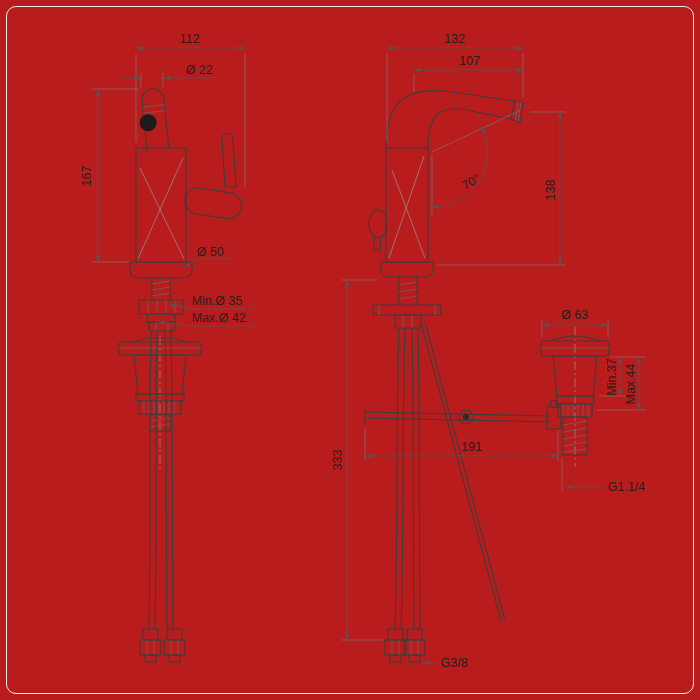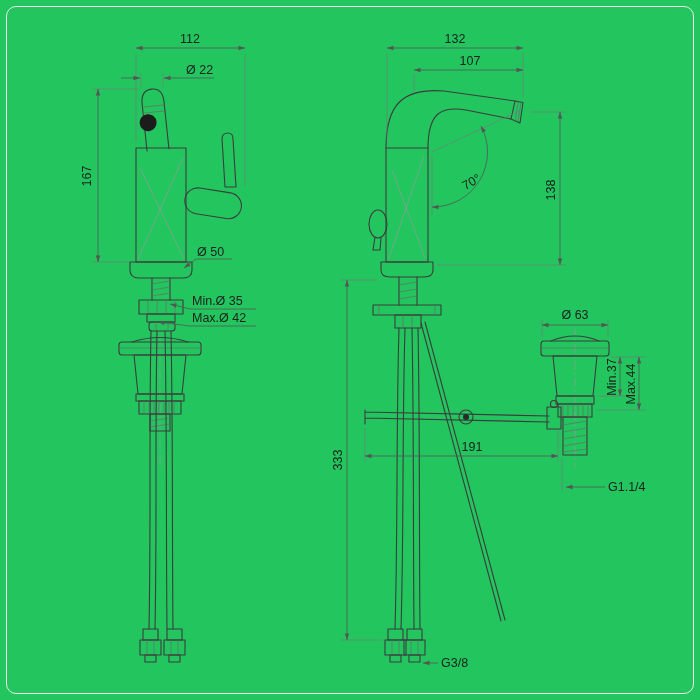--- a/index.html
+++ b/index.html
@@ -1,16 +1,16 @@
 <!DOCTYPE html>
 <html><head>
 <meta charset="utf-8">
 <style>
   html,body{margin:0;padding:0;background:#ffffff;}
-  .page{width:700px;height:700px;position:relative;background:#22c55e;font-family:"Liberation Sans",sans-serif;text-align:right;}
+  .page{width:700px;height:700px;position:relative;background:#b91c1c;font-family:"Liberation Sans",sans-serif;text-align:right;}
   .frame{position:absolute;inset:6px;border:1px solid #ececec;border-radius:10px;pointer-events:none;}
   svg{position:absolute;left:0;top:0;}
   .outline{stroke:#3d3d3d;stroke-width:1.1;fill:none;stroke-linecap:round;stroke-linejoin:round;}
   .thin{stroke:#6b6b6b;stroke-width:0.7;fill:none;}
   .inner{stroke:#9a9a9a;stroke-width:0.7;fill:none;}
   .dim{stroke:#555;stroke-width:0.8;fill:none;}
   .ext{stroke:#7a7a7a;stroke-width:0.65;fill:none;}
   .center{stroke:#9b9b9b;stroke-width:0.65;fill:none;stroke-dasharray:9 3 2 3;}
   .dim-text{font:12.5px "Liberation Sans",sans-serif;fill:#1f1f1f;}
 </style>

